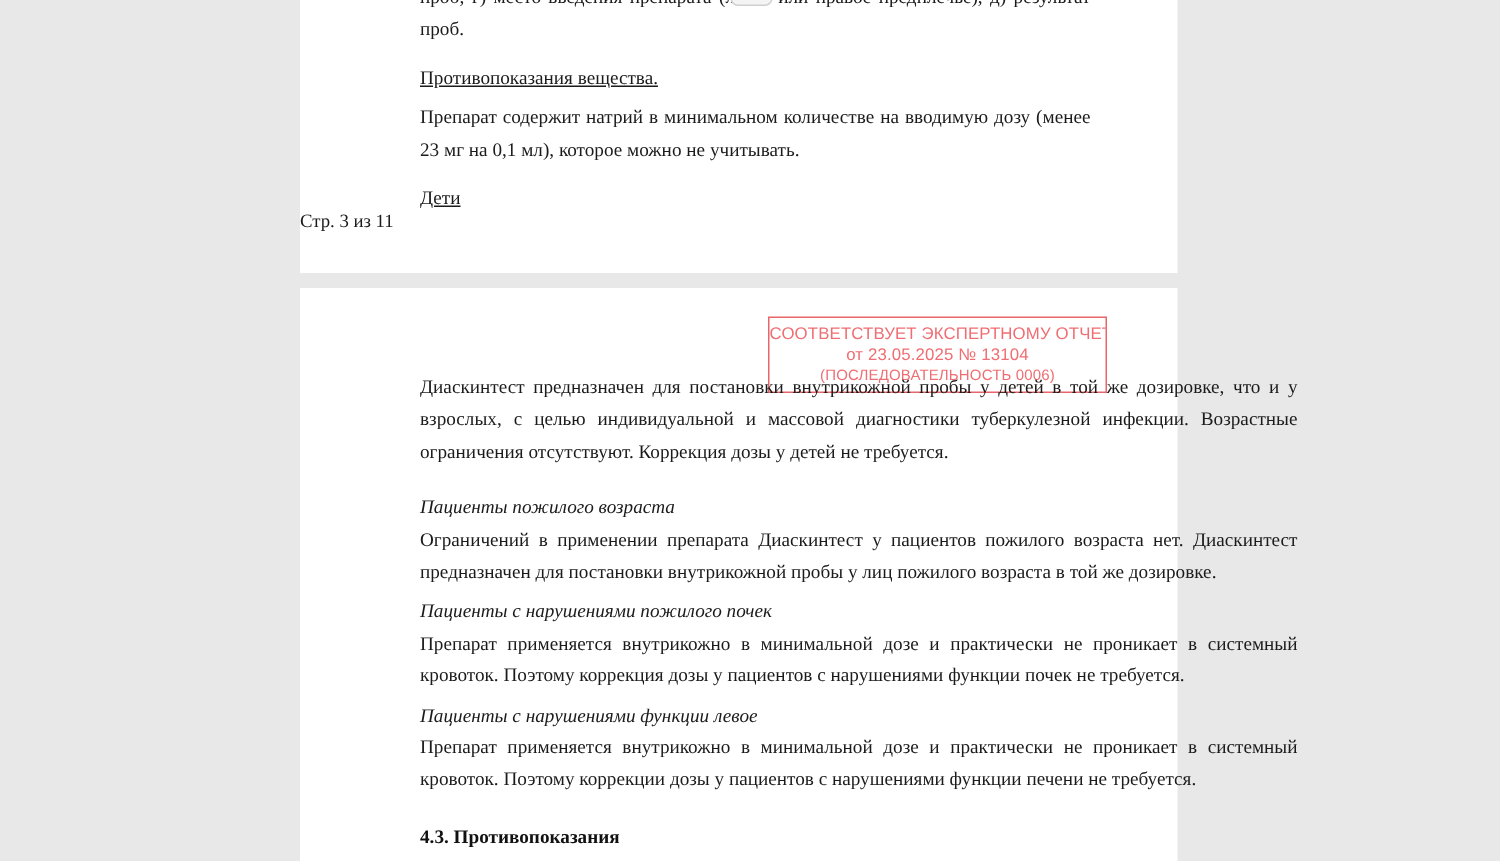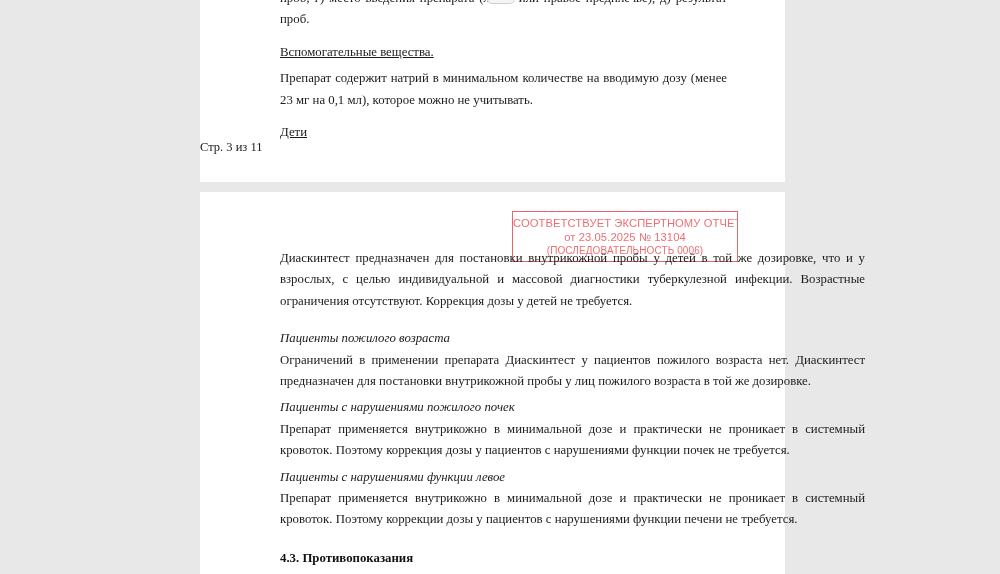--- a/index.html
+++ b/index.html
@@ -153,21 +153,21 @@
 
   <div id="toolbar-nub"></div>
 
   <div class="page" id="page-prev">
     <div class="page-inner" style="top:340px;">
 
       <p class="para">проб; г) место введения препарата (левое или правое предплечье), д) результат проб.</p>
 
       <div class="spacer-sm"></div>
 
-      <p class="head-underline">Вспомогательные вещества.</p>
+      <p class="head-underline">Противопоказания вещества.</p>
 
       <div class="spacer-xs"></div>
 
       <p class="para">Препарат содержит натрий в минимальном количестве на вводимую дозу (менее 23 мг на 0,1 мл), которое можно не учитывать.</p>
 
       <div class="spacer-sm"></div>
 
       <p class="head-underline">Дети</p>
 
     </div>

